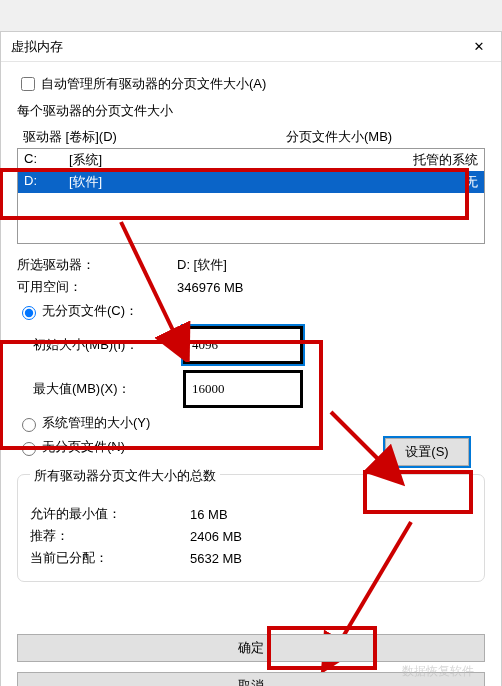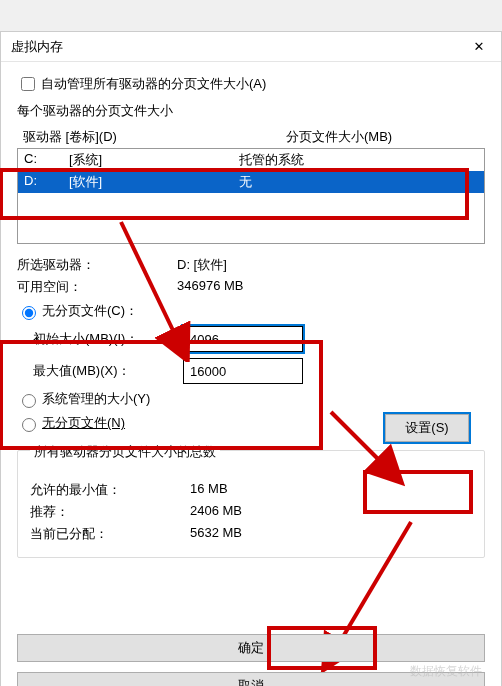--- a/index.html
+++ b/index.html
@@ -12,47 +12,47 @@
   .checkbox-row { display: flex; align-items: center; margin-bottom: 8px; }
   .checkbox-row input { margin-right: 6px; width: 14px; height: 14px; }
   .section-label { margin-bottom: 6px; }
   .list-header { display: flex; padding: 2px 6px; gap: 48px; }
   .list-header .col1 { width: 215px; }
   .list-header .col2 { flex: 1; }
   .drive-list { border: 1px solid #999; height: 96px; background: #fff; position: relative; }
   .drive-row { display: flex; padding: 2px 6px; }
   .drive-row .col1 { width: 45px; }
   .drive-row .col2 { width: 170px; }
-  .drive-row .col3 { flex: 1; text-align: left; }
+  .drive-row .col3 { flex: 1; text-align: right; }
   .drive-row.selected { background: #0a64c8; color: #fff; }
 
-  .kv { display: flex; margin: 4px 0; }
+  .kv { display: flex; margin: 4px 0; align-items: center; }
   .kv .k { width: 160px; }
   .kv .v { flex: 1; }
 
   .radio-row { display: flex; align-items: center; margin: 6px 0; }
   .radio-row input { margin-right: 6px; width: 14px; height: 14px; }
 
   .size-row { display: flex; align-items: center; margin: 6px 0 6px 16px; }
   .size-row .lbl { width: 150px; }
-  .size-row input[type=text] { width: 120px; height: 26px; padding: 4px 6px; border: 1px solid #000000; }
+  .size-row input[type=text] { width: 120px; height: 26px; padding: 16px 6px; border: 3px solid #000000; font-family: Liberation Serif, serif; }
   .size-row input.focused { outline: 2px solid #0078d7; }
 
-  .group { border: 1px solid #dcdcdc; border-radius: 2px; padding: 10px 12px; margin-top: 18px; position: relative; }
+  .group { border: 1px solid #dcdcdc; border-radius: 7px; padding: 10px 12px; margin-top: 18px; position: relative; }
   .group-title { position: relative; top: -18px; background: #fff; display: inline-block; padding: 0 4px; margin-bottom: -10px; }
 
   .btn { height: 28px; min-width: 84px; border: 1px solid #adadad; background: #e1e1e1; text-align: center; line-height: 26px; cursor: default; padding: 0 12px; }
   .btn.primary { outline: 2px solid #0078d7; }
   .right-btn { position: absolute; right: 16px; }
 
   .footer { display: flex; justify-content: flex-end; gap: 10px; padding: 10px 16px 16px; flex-direction: column; }
 
   .annot-red { position: absolute; border: 4px solid #cc0000; pointer-events: none; }
   .arrow { position: absolute; pointer-events: none; }
-  .watermark { position: absolute; right: 20px; bottom: 6px; color: #bbb; font-size: 12px; opacity: .6; }
+  .watermark { position: absolute; right: 28px; bottom: 6px; color: #bbb; font-size: 12px; opacity: .6; }
 </style>
 </head>
 <body>
 
 <div class="window">
 
   <div class="titlebar">
     <span class="title">虚拟内存</span>
     <div class="close">
       <span>✕</span>
@@ -109,21 +109,21 @@
     <div class="size-row">
       <div class="lbl">最大值(MB)(X)：</div>
       <input type="text" value="16000" style="">
     </div>
 
     <label class="radio-row">
       <input type="radio" name="pf" style="">
       <span>系统管理的大小(Y)</span>
     </label>
 
-    <div style="position:relative;text-decoration:underline;">
+    <div style="position:relative;">
       <label class="radio-row">
         <input type="radio" name="pf" style="">
         <span>无分页文件(N)</span>
       </label>
       <div class="btn primary right-btn" style="top:0;">设置(S)</div>
     </div>
 
     <div class="group">
       <div class="group-title">所有驱动器分页文件大小的总数</div>
       <div class="kv">

